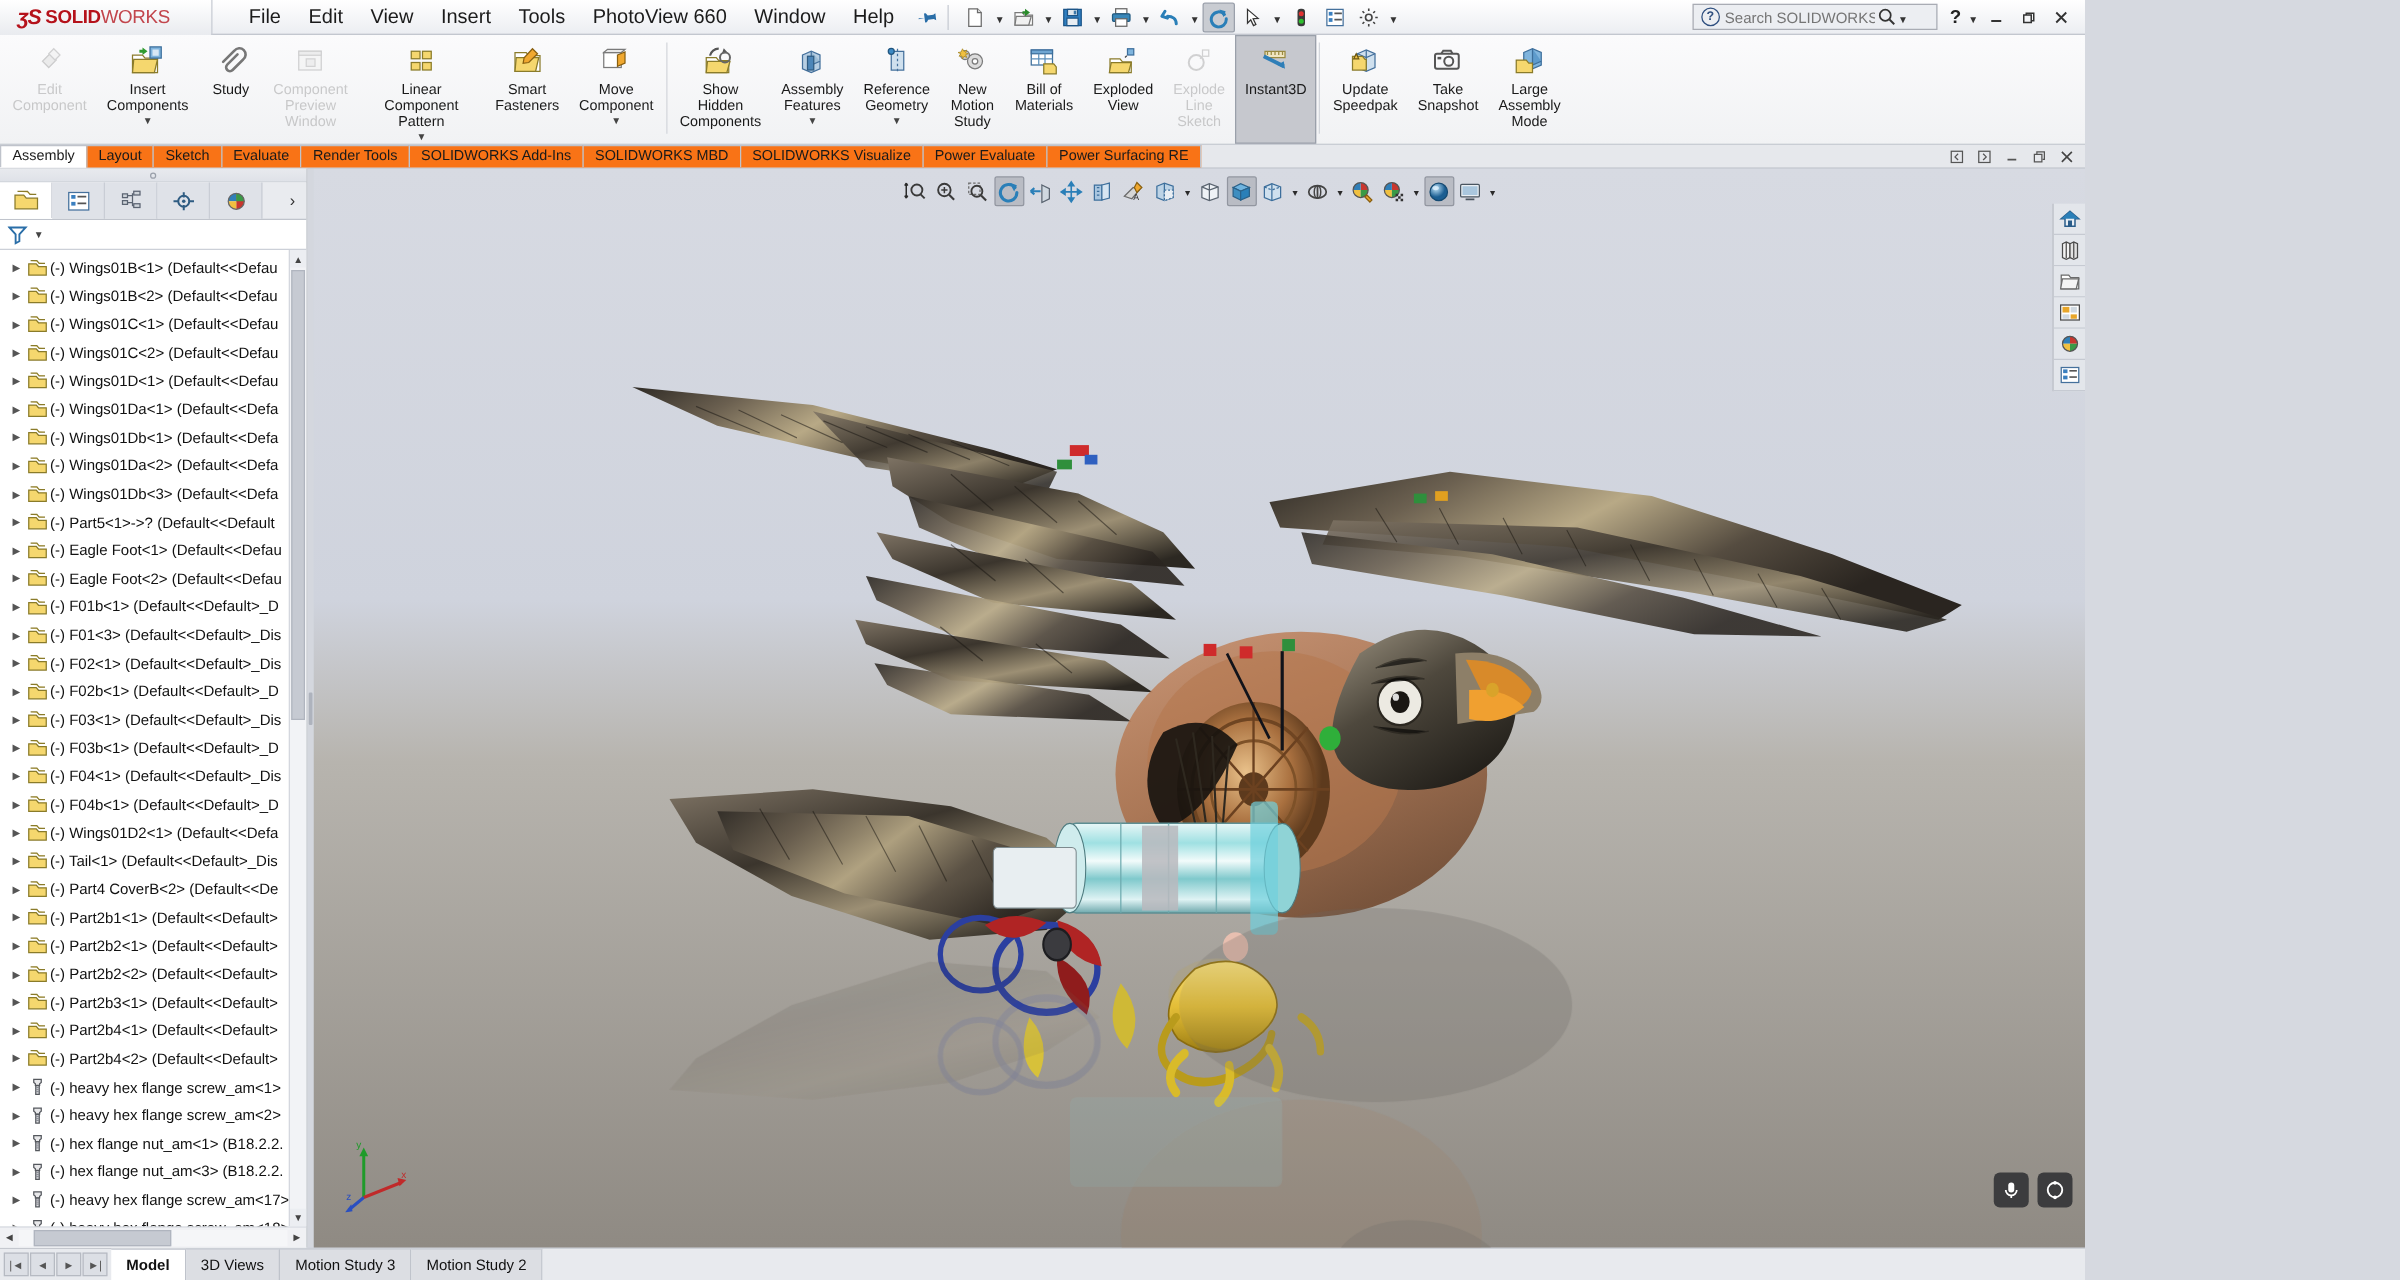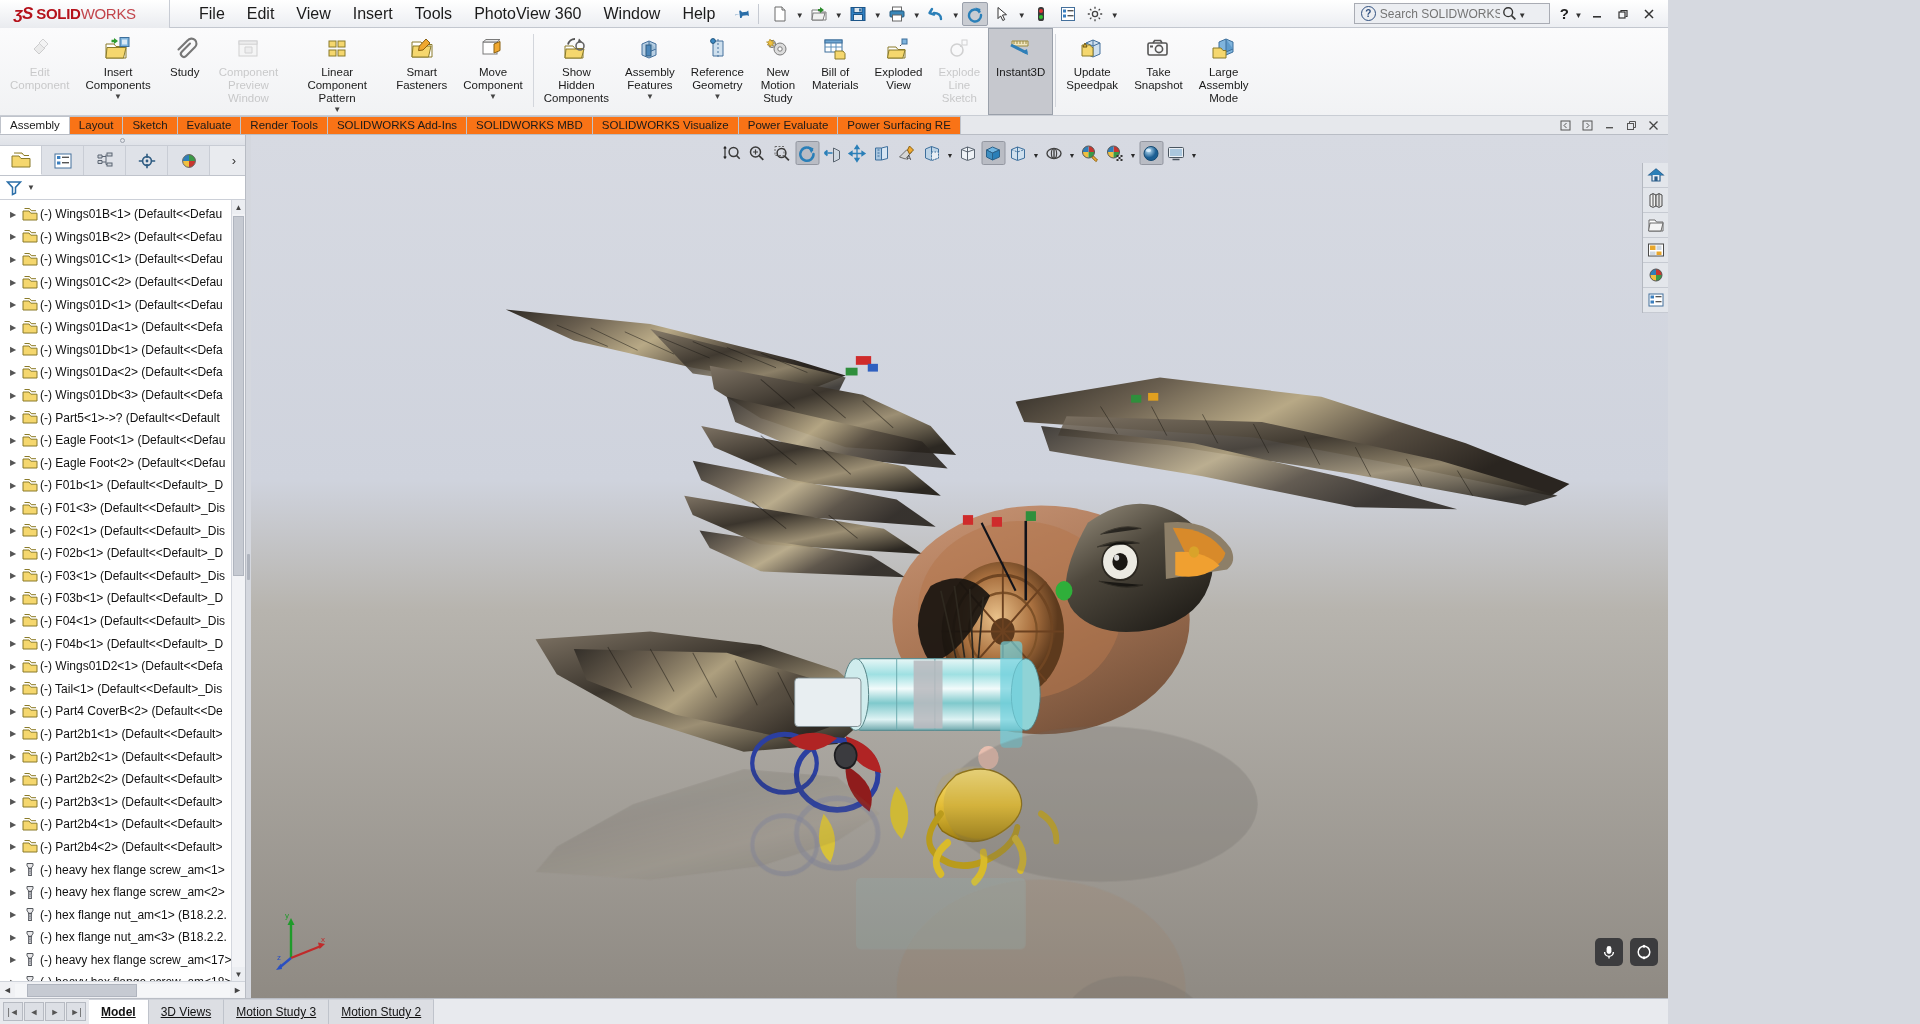--- a/index.html
+++ b/index.html
@@ -119,21 +119,21 @@
   
   .model{position:absolute;inset:0;}
 
   
   .bottombar{flex:0 0 26px;height:26px;display:flex;align-items:stretch;background:#e8eaee;border-top:1px solid #b9bdc5;}
   .navbtns{display:flex;align-items:center;padding:0 3px;gap:1px;}
   .nvb{width:20px;height:19px;display:flex;align-items:center;justify-content:center;
     border:1px solid #b6bac2;background:#dcdfe5;font-size:9px;color:#555;}
   .btabs{display:flex;align-items:stretch;}
   .btab{min-width:56px;padding:0 12px;display:flex;align-items:center;justify-content:center;
-    font-size:12px;background:#dcdee3;border-right:1px solid #bfc3cb;border-top:1px solid #cfd2d9;text-decoration:underline;}
+    font-size:12px;background:#dcdee3;border-right:1px solid #bfc3cb;border-top:1px solid #cfd2d9;}
   .btab.active{background:#fff;font-weight:bold;}
   .bfill{flex:1;background:#e8eaee;}
 
   
   .float-br{position:absolute;right:10px;bottom:32px;display:flex;gap:7px;z-index:9;}
   .fbtn{width:28px;height:28px;border-radius:5px;background:#3c3c3e;display:flex;align-items:center;justify-content:center;}
   svg{display:block;}
 </style>
 </head>
 <body>
@@ -145,21 +145,21 @@
       <span class="logo-ds">ʒS</span>
       <span class="logo-sw" style="margin-left:4px;"><span>SOLID</span><span class="light">WORKS</span></span>
     </div>
 
     <div class="menubar">
       <div class="mi">File</div>
       <div class="mi">Edit</div>
       <div class="mi">View</div>
       <div class="mi">Insert</div>
       <div class="mi">Tools</div>
-      <div class="mi">PhotoView 360</div>
+      <div class="mi">PhotoView 660</div>
       <div class="mi">Window</div>
       <div class="mi">Help</div>
       <span class="pin">
         <svg width="14" height="14" viewBox="0 0 14 14">
             <path d="M9 1l4 4-2 .5-3.2 3.2.4 2.3-1 1-2.6-2.6L1.5 13 1 12.5l3.6-3.1L2 6.8l1-1 2.3.4L8.5 3z" fill="#2a6ea8"></path>
           </svg>
       </span>
     </div>
 
     <div class="tsep"></div>

